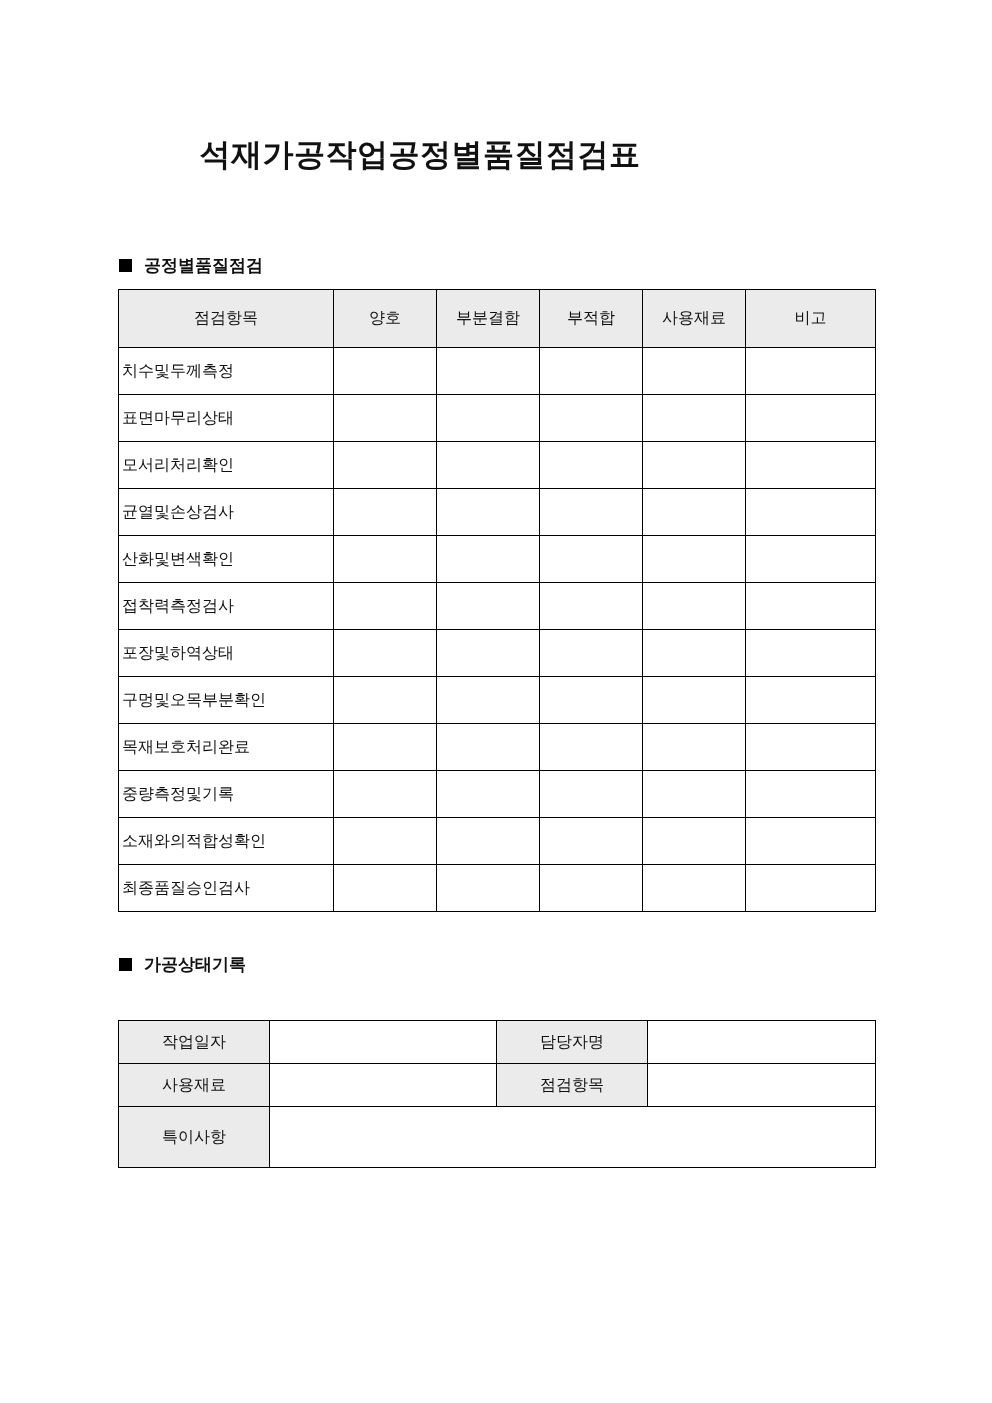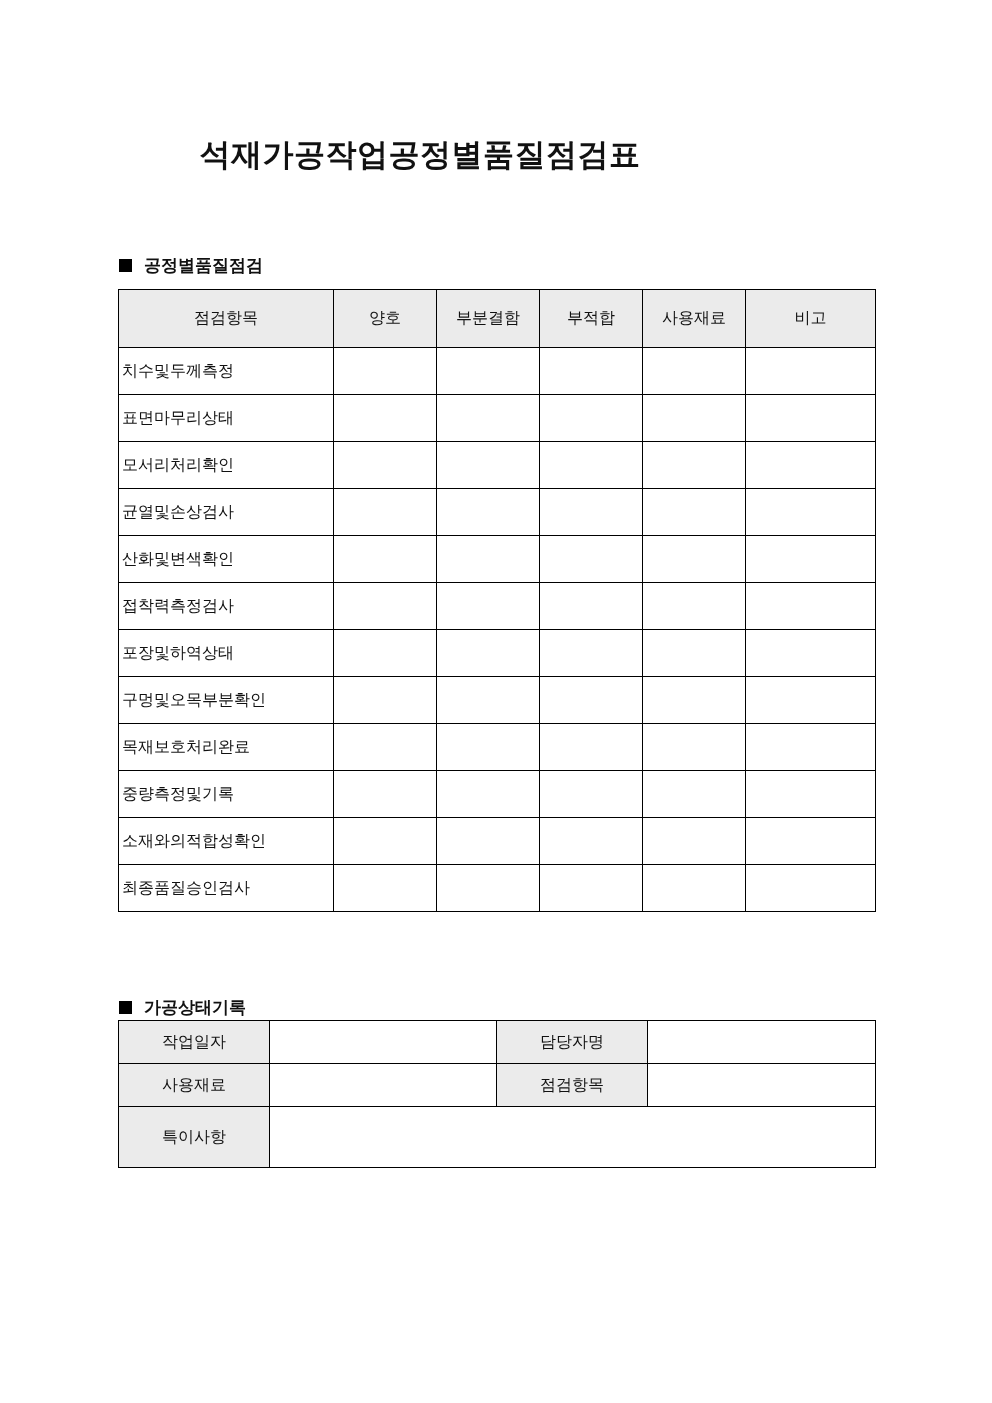--- a/index.html
+++ b/index.html
@@ -140,21 +140,21 @@
         <td class="item">최종품질승인검사</td>
         <td></td>
         <td></td>
         <td></td>
         <td></td>
         <td></td>
       </tr>
     </tbody>
 </table>
 
-<div class="section-heading" style="top:996px;text-align:center;">
+<div class="section-heading" style="top:953px;text-align:center;">
   <span class="sq"></span>
   <span>가공상태기록</span>
 </div>
 
 <table class="t2">
   <colgroup>
     <col style="width:151px">
       <col style="width:227px">
       <col style="width:151px">
       <col style="width:228px">

